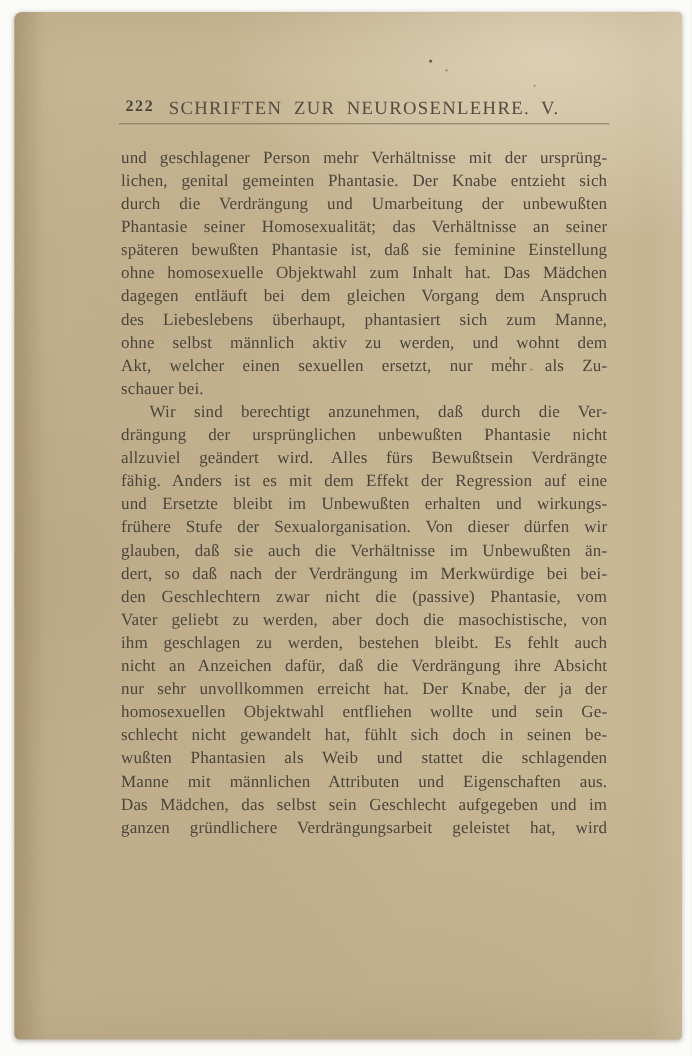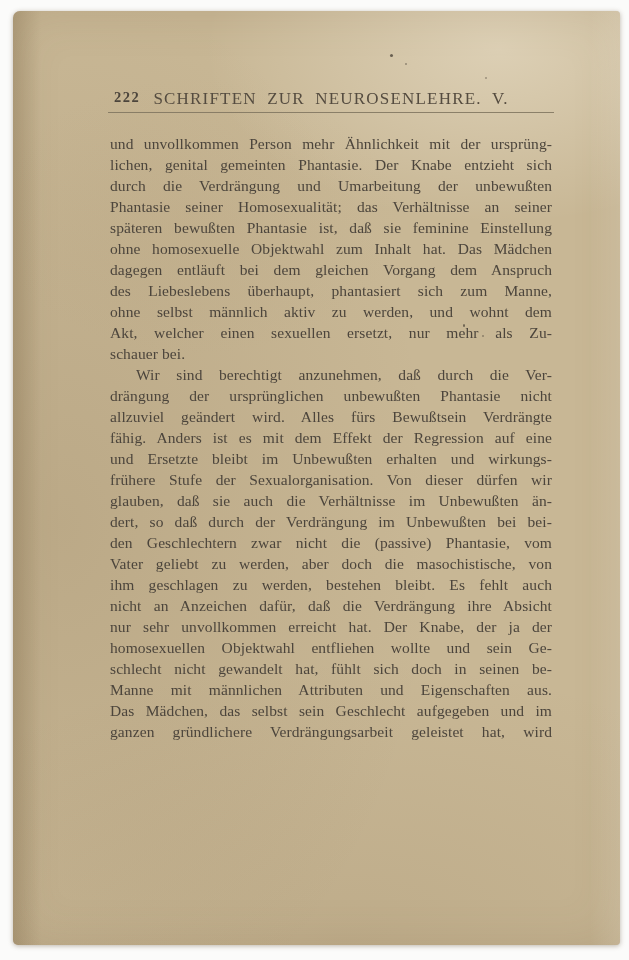--- a/index.html
+++ b/index.html
@@ -73,46 +73,47 @@
   <div class="paper">
     <div class="texture"></div>
 
     <div class="header">
       <span class="pagenum">222</span>
       <span class="title">SCHRIFTEN ZUR NEUROSENLEHRE. V.</span>
     </div>
     <div class="rule"></div>
 
     <div class="bodytext" id="bodytext">
-        <div class="line">und unvollkommen Person mehr Ähnlichkeit mit der ursprüng-</div>
+        <div class="line">und geschlagener Person mehr Verhältnisse mit der ursprüng-</div>
         <div class="line">lichen, genital gemeinten Phantasie. Der Knabe entzieht sich</div>
         <div class="line">durch die Verdrängung und Umarbeitung der unbewußten</div>
         <div class="line">Phantasie seiner Homosexualität; das Verhältnisse an seiner</div>
         <div class="line">späteren bewußten Phantasie ist, daß sie feminine Einstellung</div>
         <div class="line">ohne homosexuelle Objektwahl zum Inhalt hat. Das Mädchen</div>
         <div class="line">dagegen entläuft bei dem gleichen Vorgang dem Anspruch</div>
         <div class="line">des Liebeslebens überhaupt, phantasiert sich zum Manne,</div>
         <div class="line">ohne selbst männlich aktiv zu werden, und wohnt dem</div>
         <div class="line">Akt, welcher einen sexuellen ersetzt, nur mehr als Zu-</div>
         <div class="line no-justify">schauer bei.</div>
         <div class="line indent">Wir sind berechtigt anzunehmen, daß durch die Ver-</div>
         <div class="line">drängung der ursprünglichen unbewußten Phantasie nicht</div>
         <div class="line">allzuviel geändert wird. Alles fürs Bewußtsein Verdrängte</div>
         <div class="line">fähig. Anders ist es mit dem Effekt der Regression auf eine</div>
         <div class="line">und Ersetzte bleibt im Unbewußten erhalten und wirkungs-</div>
         <div class="line">frühere Stufe der Sexualorganisation. Von dieser dürfen wir</div>
         <div class="line">glauben, daß sie auch die Verhältnisse im Unbewußten än-</div>
-        <div class="line">dert, so daß durch der Verdrängung im Unbewußten bei bei-</div>
+        <div class="line">dert, so daß nach der Verdrängung im Merkwürdige bei bei-</div>
         <div class="line">den Geschlechtern zwar nicht die (passive) Phantasie, vom</div>
         <div class="line">Vater geliebt zu werden, aber doch die masochistische, von</div>
         <div class="line">ihm geschlagen zu werden, bestehen bleibt. Es fehlt auch</div>
         <div class="line">nicht an Anzeichen dafür, daß die Verdrängung ihre Absicht</div>
         <div class="line">nur sehr unvollkommen erreicht hat. Der Knabe, der ja der</div>
         <div class="line">homosexuellen Objektwahl entfliehen wollte und sein Ge-</div>
         <div class="line">schlecht nicht gewandelt hat, fühlt sich doch in seinen be-</div>
+        <div class="line">wußten Phantasien als Weib und stattet die schlagenden</div>
         <div class="line">Manne mit männlichen Attributen und Eigenschaften aus.</div>
         <div class="line">Das Mädchen, das selbst sein Geschlecht aufgegeben und im</div>
         <div class="line">ganzen gründlichere Verdrängungsarbeit geleistet hat, wird</div>
       </div>
 
     <div class="speck s1"></div>
     <div class="speck s2"></div>
     <div class="speck s3"></div>
     <div class="speck s4"></div>
     <div class="speck s5"></div>

